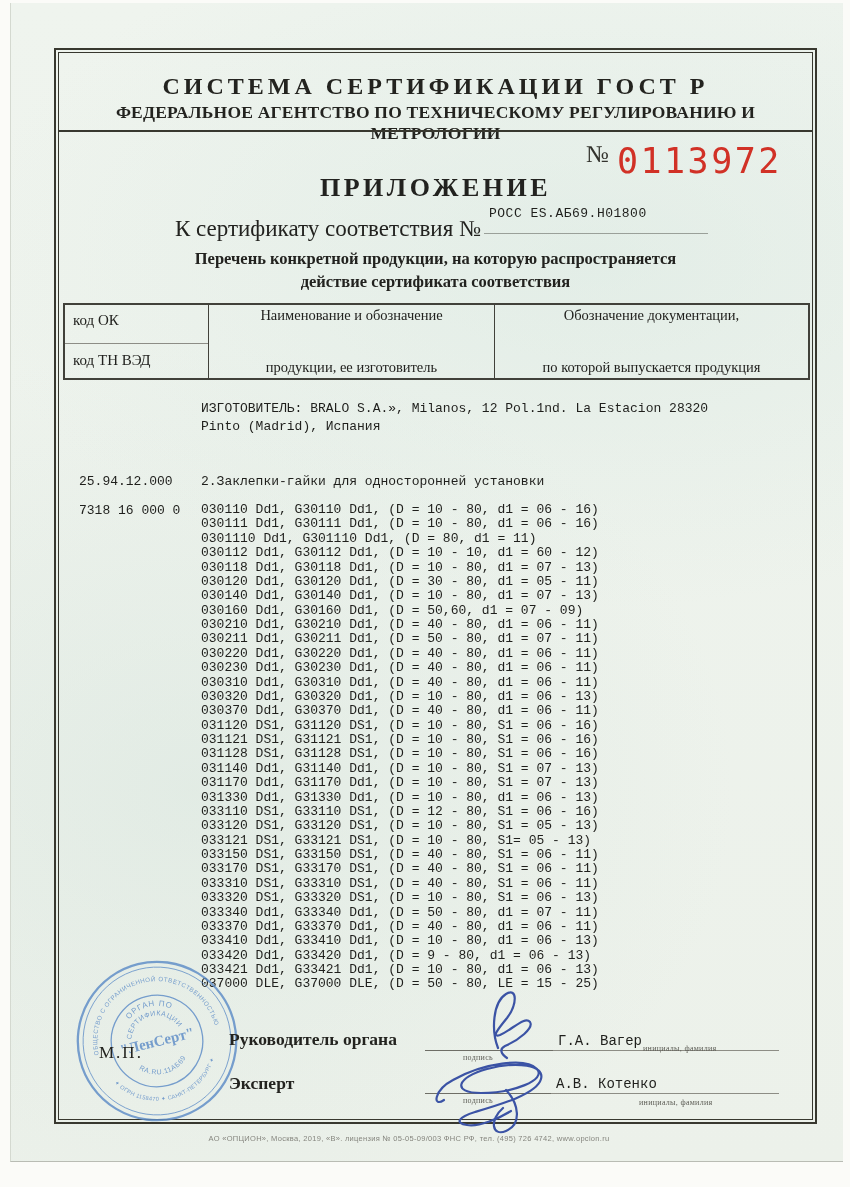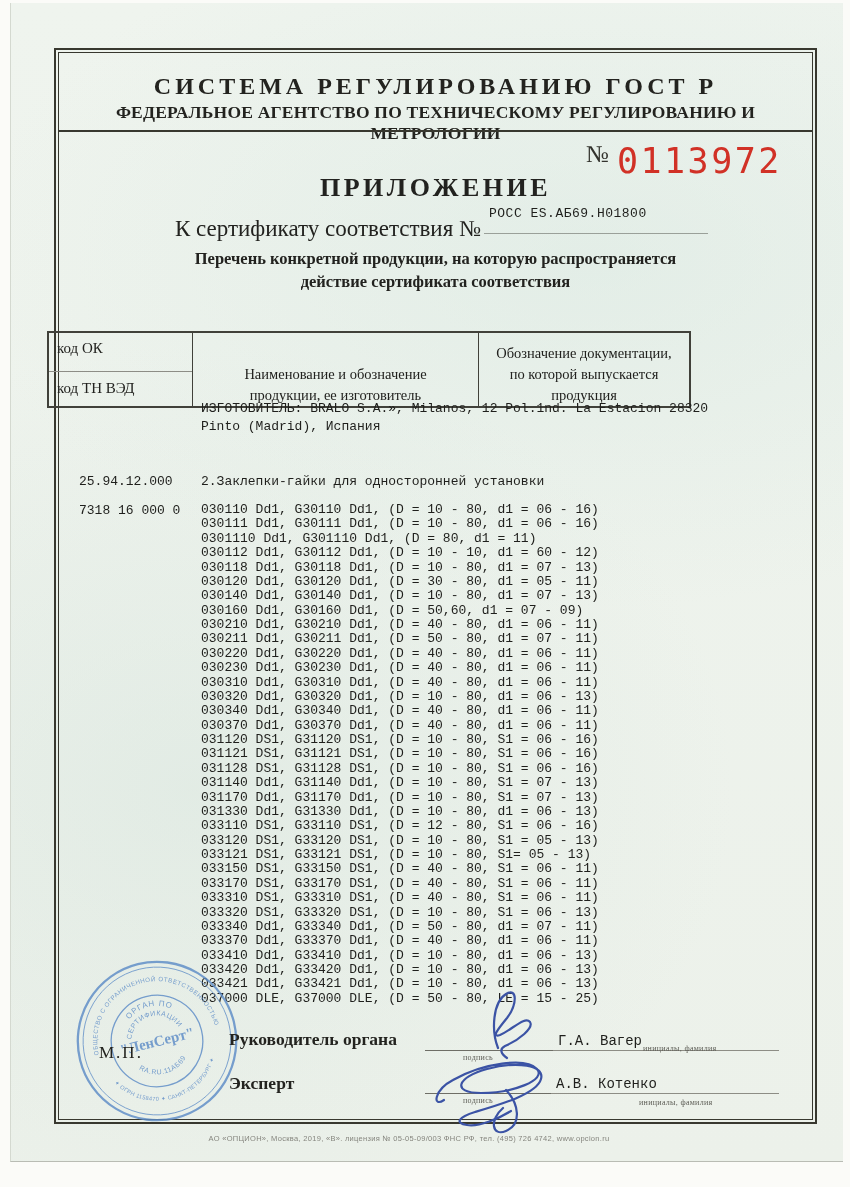--- a/index.html
+++ b/index.html
@@ -23,29 +23,29 @@
   .blank-number .nsign{font-size:24px;color:#33332d;vertical-align:top;}
   .blank-number .nval{font-family:"DejaVu Sans Mono",monospace;font-size:35px;
         letter-spacing:2.5px;color:#d13126;margin-left:8px;}
   .title{top:170px;font-size:26px;font-weight:bold;letter-spacing:3.5px;}
   .cert-label{position:absolute;left:164px;top:213px;font-size:23px;font-weight:normal;}
   .cert-number{position:absolute;left:478px;top:203px;font-family:"Liberation Mono",monospace;
         font-size:13px;letter-spacing:.5px;color:#2a2a26;}
   .cert-underline{position:absolute;left:473px;top:230px;width:224px;height:1px;background:#9aa099;}
   .sub1{top:246px;font-size:16.5px;font-weight:bold;}
   .sub2{top:269px;font-size:16.5px;font-weight:bold;}
-  .thead{position:absolute;left:36px;top:300px;width:644px;height:77px;
-        border:2px solid #41413a;box-sizing:border-box;display:flex;margin-top:28px;}
+  .thead{position:absolute;left:52px;top:300px;width:747px;height:77px;
+        border:2px solid #41413a;box-sizing:border-box;display:flex;}
   .th-col1{width:143px;position:relative;border-right:1px solid #41413a;font-size:15px;}
   .th-col1 .cell-top{position:absolute;left:8px;top:7px;}
   .th-col1 .cell-bottom{position:absolute;left:8px;bottom:9px;}
   .th-col1 .split{position:absolute;left:0;right:0;top:38px;height:1px;background:#8d8d86;}
   .th-col2{width:285px;border-right:1px solid #41413a;}
   .th-col3{flex:1;}
-  .th-mid{display:flex;flex-direction:column;justify-content:flex-end;align-items:center;
+  .th-mid{display:flex;flex-direction:column;justify-content:space-between;align-items:center;
         text-align:center;font-size:14.5px;line-height:21px;}
   .mono{font-family:"Liberation Mono",monospace;font-size:13px;color:#1f1f1c;white-space:nowrap;}
   .manufacturer{position:absolute;left:190px;top:385px;line-height:17.5px;margin-top:12px;}
   .ok-code{position:absolute;left:68px;top:471px;}
   .prod-title{position:absolute;left:190px;top:471px;}
   .tnved-code{position:absolute;left:68px;top:500px;}
   .prod-list{position:absolute;left:190px;top:500px;line-height:14.38px;}
   .prod-list .pl{height:14.38px;}
   .sig-label{position:absolute;font-size:17.5px;font-weight:bold;color:#23231f;}
   .sig-label.l1{left:218px;top:1026px;}
@@ -72,21 +72,21 @@
 </head>
 <body>
 
 <div class="page">
   <div class="sheet">
 
     <div class="frame-outer">
       <div class="frame-inner"></div>
     </div>
 
-    <div class="centered h1">СИСТЕМА РЕГУЛИРОВАНИЮ ГОСТ Р</div>
+    <div class="centered h1">СИСТЕМА СЕРТИФИКАЦИИ ГОСТ Р</div>
     <div class="centered h2">ФЕДЕРАЛЬНОЕ АГЕНТСТВО ПО ТЕХНИЧЕСКОМУ РЕГУЛИРОВАНИЮ И МЕТРОЛОГИИ</div>
     <div class="header-rule"></div>
 
     <div class="blank-number">
       <span class="nsign">№</span><span class="nval">0113972</span>
     </div>
 
     <div class="centered title">ПРИЛОЖЕНИЕ</div>
 
     <div class="cert-label">К сертификату соответствия №</div>
@@ -129,39 +129,38 @@
         <div class="pl">030118 Dd1, G30118 Dd1, (D = 10 - 80, d1 = 07 - 13)</div>
         <div class="pl">030120 Dd1, G30120 Dd1, (D = 30 - 80, d1 = 05 - 11)</div>
         <div class="pl">030140 Dd1, G30140 Dd1, (D = 10 - 80, d1 = 07 - 13)</div>
         <div class="pl">030160 Dd1, G30160 Dd1, (D = 50,60, d1 = 07 - 09)</div>
         <div class="pl">030210 Dd1, G30210 Dd1, (D = 40 - 80, d1 = 06 - 11)</div>
         <div class="pl">030211 Dd1, G30211 Dd1, (D = 50 - 80, d1 = 07 - 11)</div>
         <div class="pl">030220 Dd1, G30220 Dd1, (D = 40 - 80, d1 = 06 - 11)</div>
         <div class="pl">030230 Dd1, G30230 Dd1, (D = 40 - 80, d1 = 06 - 11)</div>
         <div class="pl">030310 Dd1, G30310 Dd1, (D = 40 - 80, d1 = 06 - 11)</div>
         <div class="pl">030320 Dd1, G30320 Dd1, (D = 10 - 80, d1 = 06 - 13)</div>
-        <div class="pl">030340 Dd1, G30340 Dd1, (D = 40 - 80, d1 = 06 - 11)</div>
         <div class="pl">030370 Dd1, G30370 Dd1, (D = 40 - 80, d1 = 06 - 11)</div>
         <div class="pl">031120 DS1, G31120 DS1, (D = 10 - 80, S1 = 06 - 16)</div>
         <div class="pl">031121 DS1, G31121 DS1, (D = 10 - 80, S1 = 06 - 16)</div>
         <div class="pl">031128 DS1, G31128 DS1, (D = 10 - 80, S1 = 06 - 16)</div>
         <div class="pl">031140 Dd1, G31140 Dd1, (D = 10 - 80, S1 = 07 - 13)</div>
         <div class="pl">031170 Dd1, G31170 Dd1, (D = 10 - 80, S1 = 07 - 13)</div>
         <div class="pl">031330 Dd1, G31330 Dd1, (D = 10 - 80, d1 = 06 - 13)</div>
         <div class="pl">033110 DS1, G33110 DS1, (D = 12 - 80, S1 = 06 - 16)</div>
         <div class="pl">033120 DS1, G33120 DS1, (D = 10 - 80, S1 = 05 - 13)</div>
         <div class="pl">033121 DS1, G33121 DS1, (D = 10 - 80, S1= 05 - 13)</div>
         <div class="pl">033150 DS1, G33150 DS1, (D = 40 - 80, S1 = 06 - 11)</div>
         <div class="pl">033170 DS1, G33170 DS1, (D = 40 - 80, S1 = 06 - 11)</div>
         <div class="pl">033310 DS1, G33310 DS1, (D = 40 - 80, S1 = 06 - 11)</div>
         <div class="pl">033320 DS1, G33320 DS1, (D = 10 - 80, S1 = 06 - 13)</div>
         <div class="pl">033340 Dd1, G33340 Dd1, (D = 50 - 80, d1 = 07 - 11)</div>
         <div class="pl">033370 Dd1, G33370 Dd1, (D = 40 - 80, d1 = 06 - 11)</div>
         <div class="pl">033410 Dd1, G33410 Dd1, (D = 10 - 80, d1 = 06 - 13)</div>
-        <div class="pl">033420 Dd1, G33420 Dd1, (D = 10 - 80, d1 = 06 - 13)</div>
+        <div class="pl">033420 Dd1, G33420 Dd1, (D = 9 - 80, d1 = 06 - 13)</div>
         <div class="pl">033421 Dd1, G33421 Dd1, (D = 10 - 80, d1 = 06 - 13)</div>
         <div class="pl">037000 DLE, G37000 DLE, (D = 50 - 80, LE = 15 - 25)</div>
       </div>
 
     <svg class="stamp" viewBox="0 0 200 200">
       <g transform="rotate(-14 100 100)" fill="none" stroke="#5d8cc7">
         <circle cx="100" cy="100" r="90" stroke-width="2.6"></circle>
         <circle cx="100" cy="100" r="84" stroke-width="1"></circle>
         <circle cx="100" cy="100" r="52" stroke-width="1.5"></circle>
       </g>

